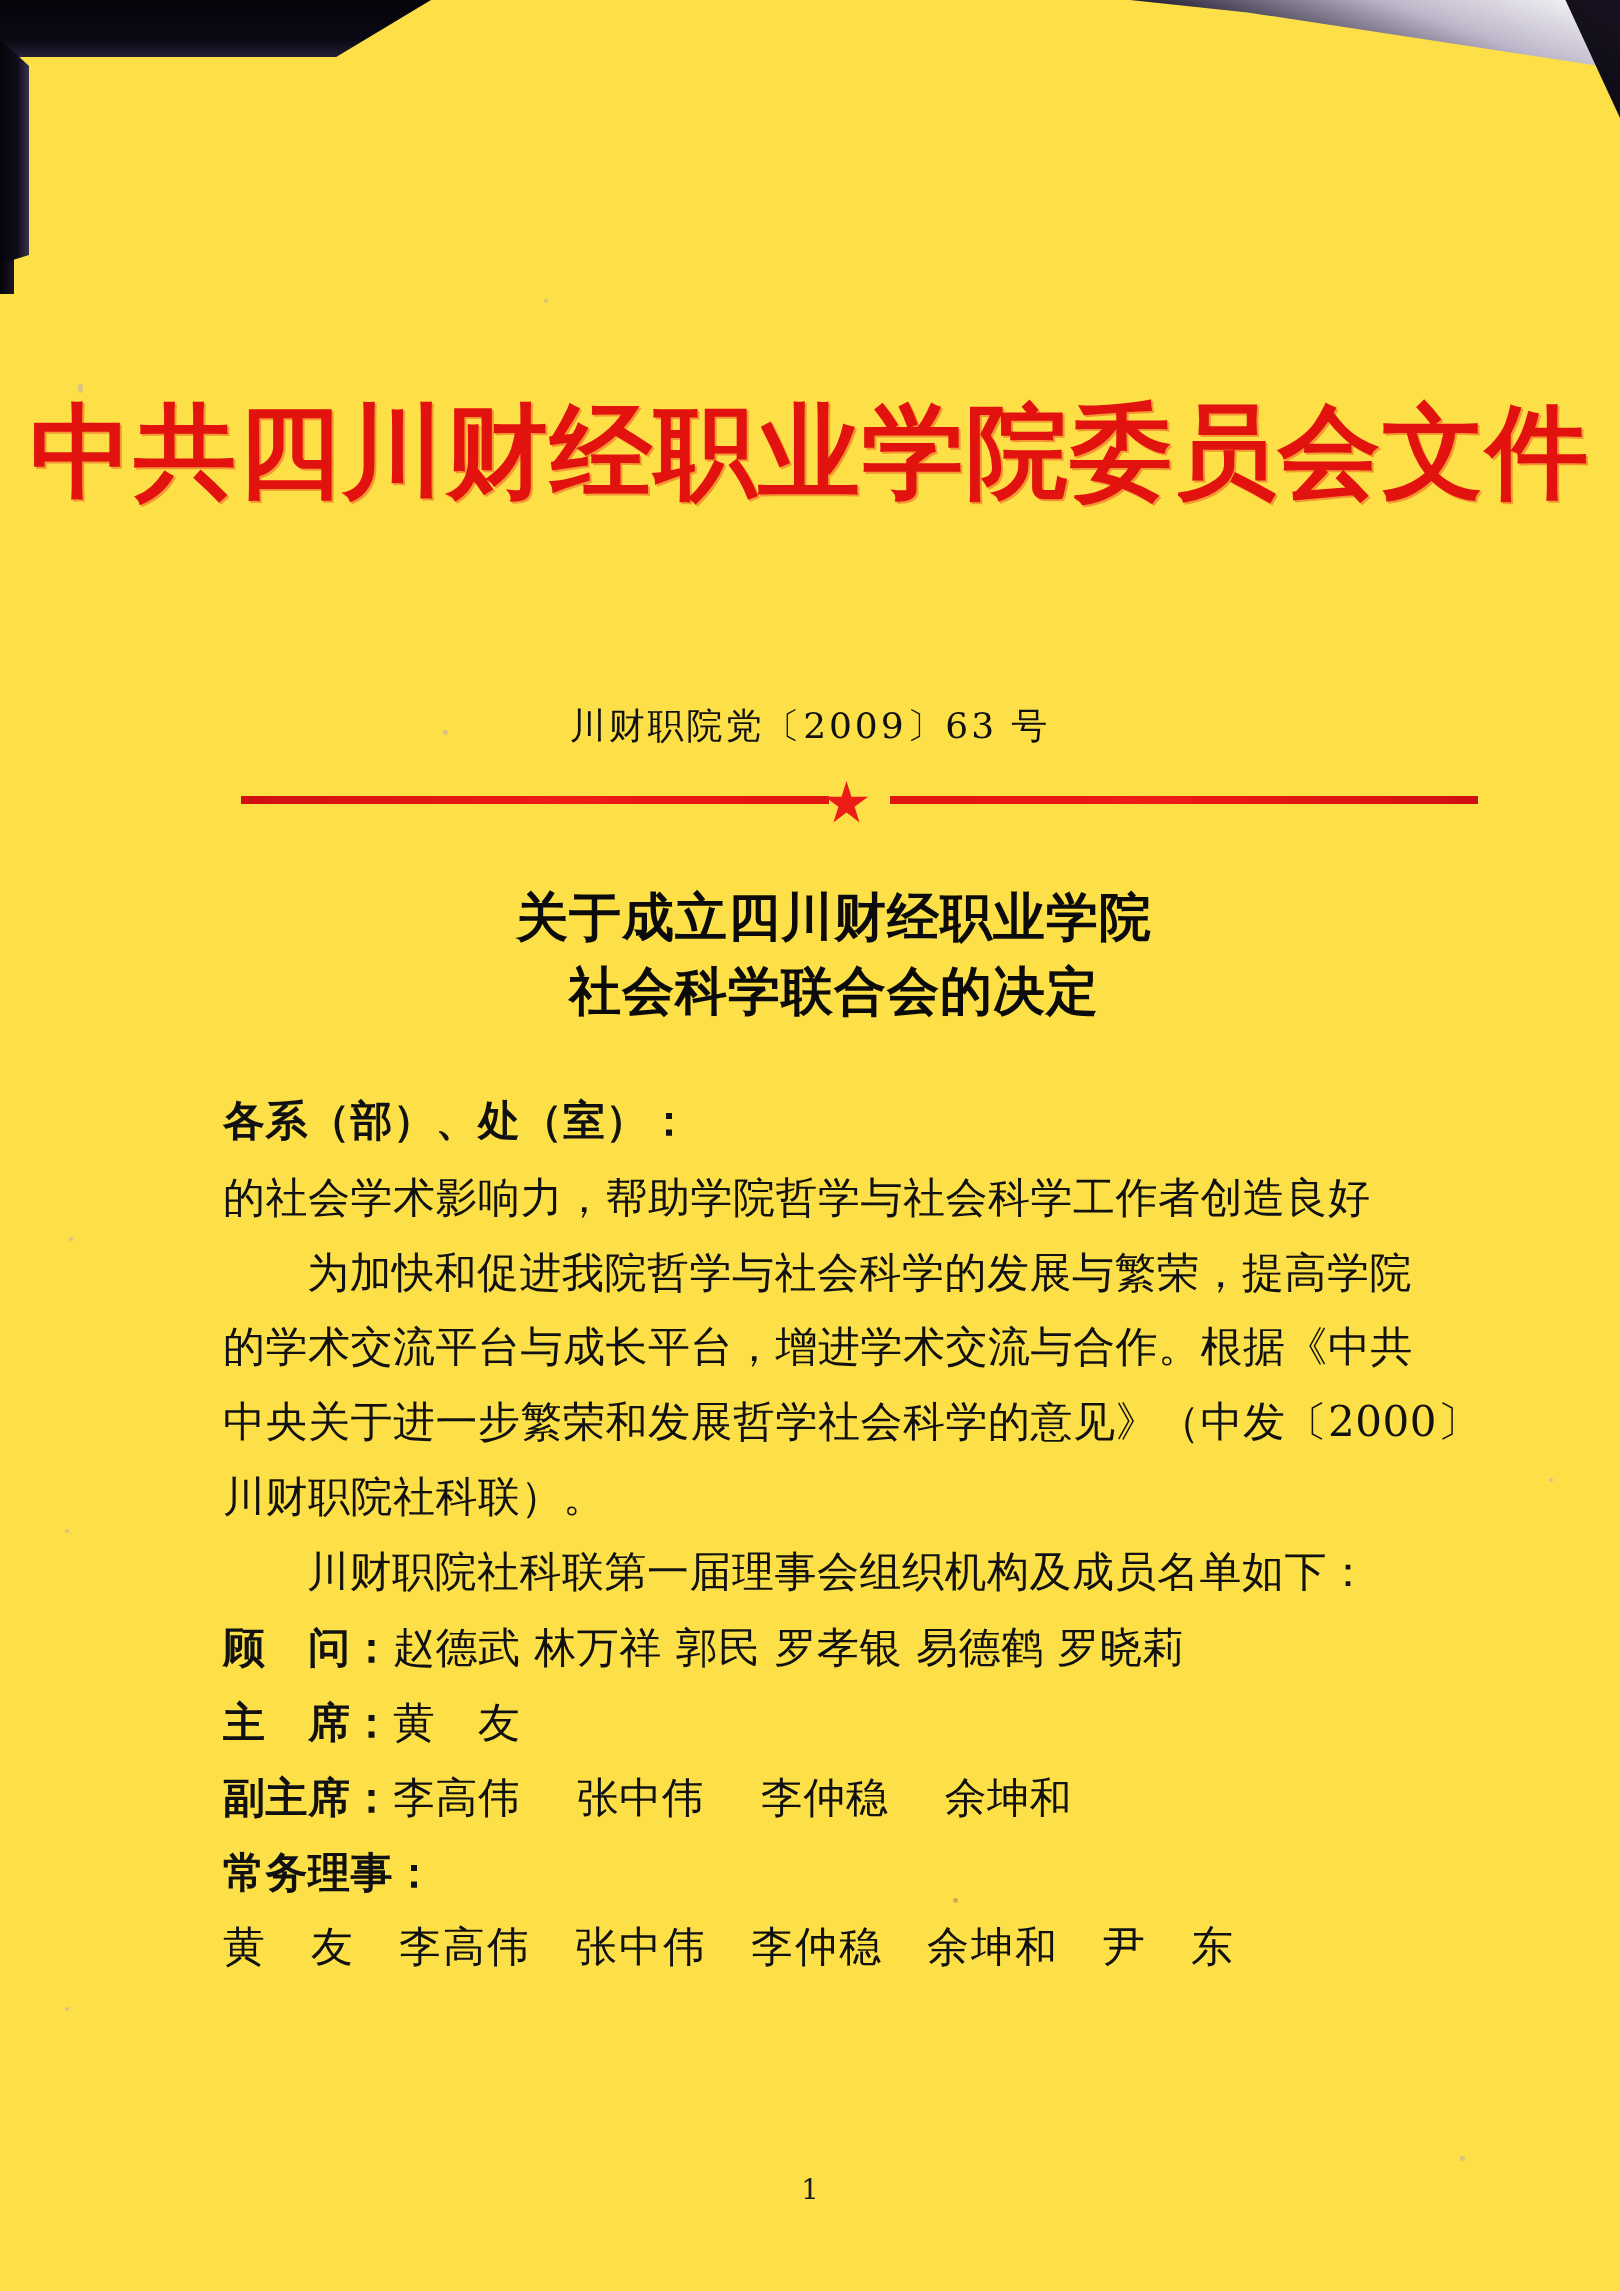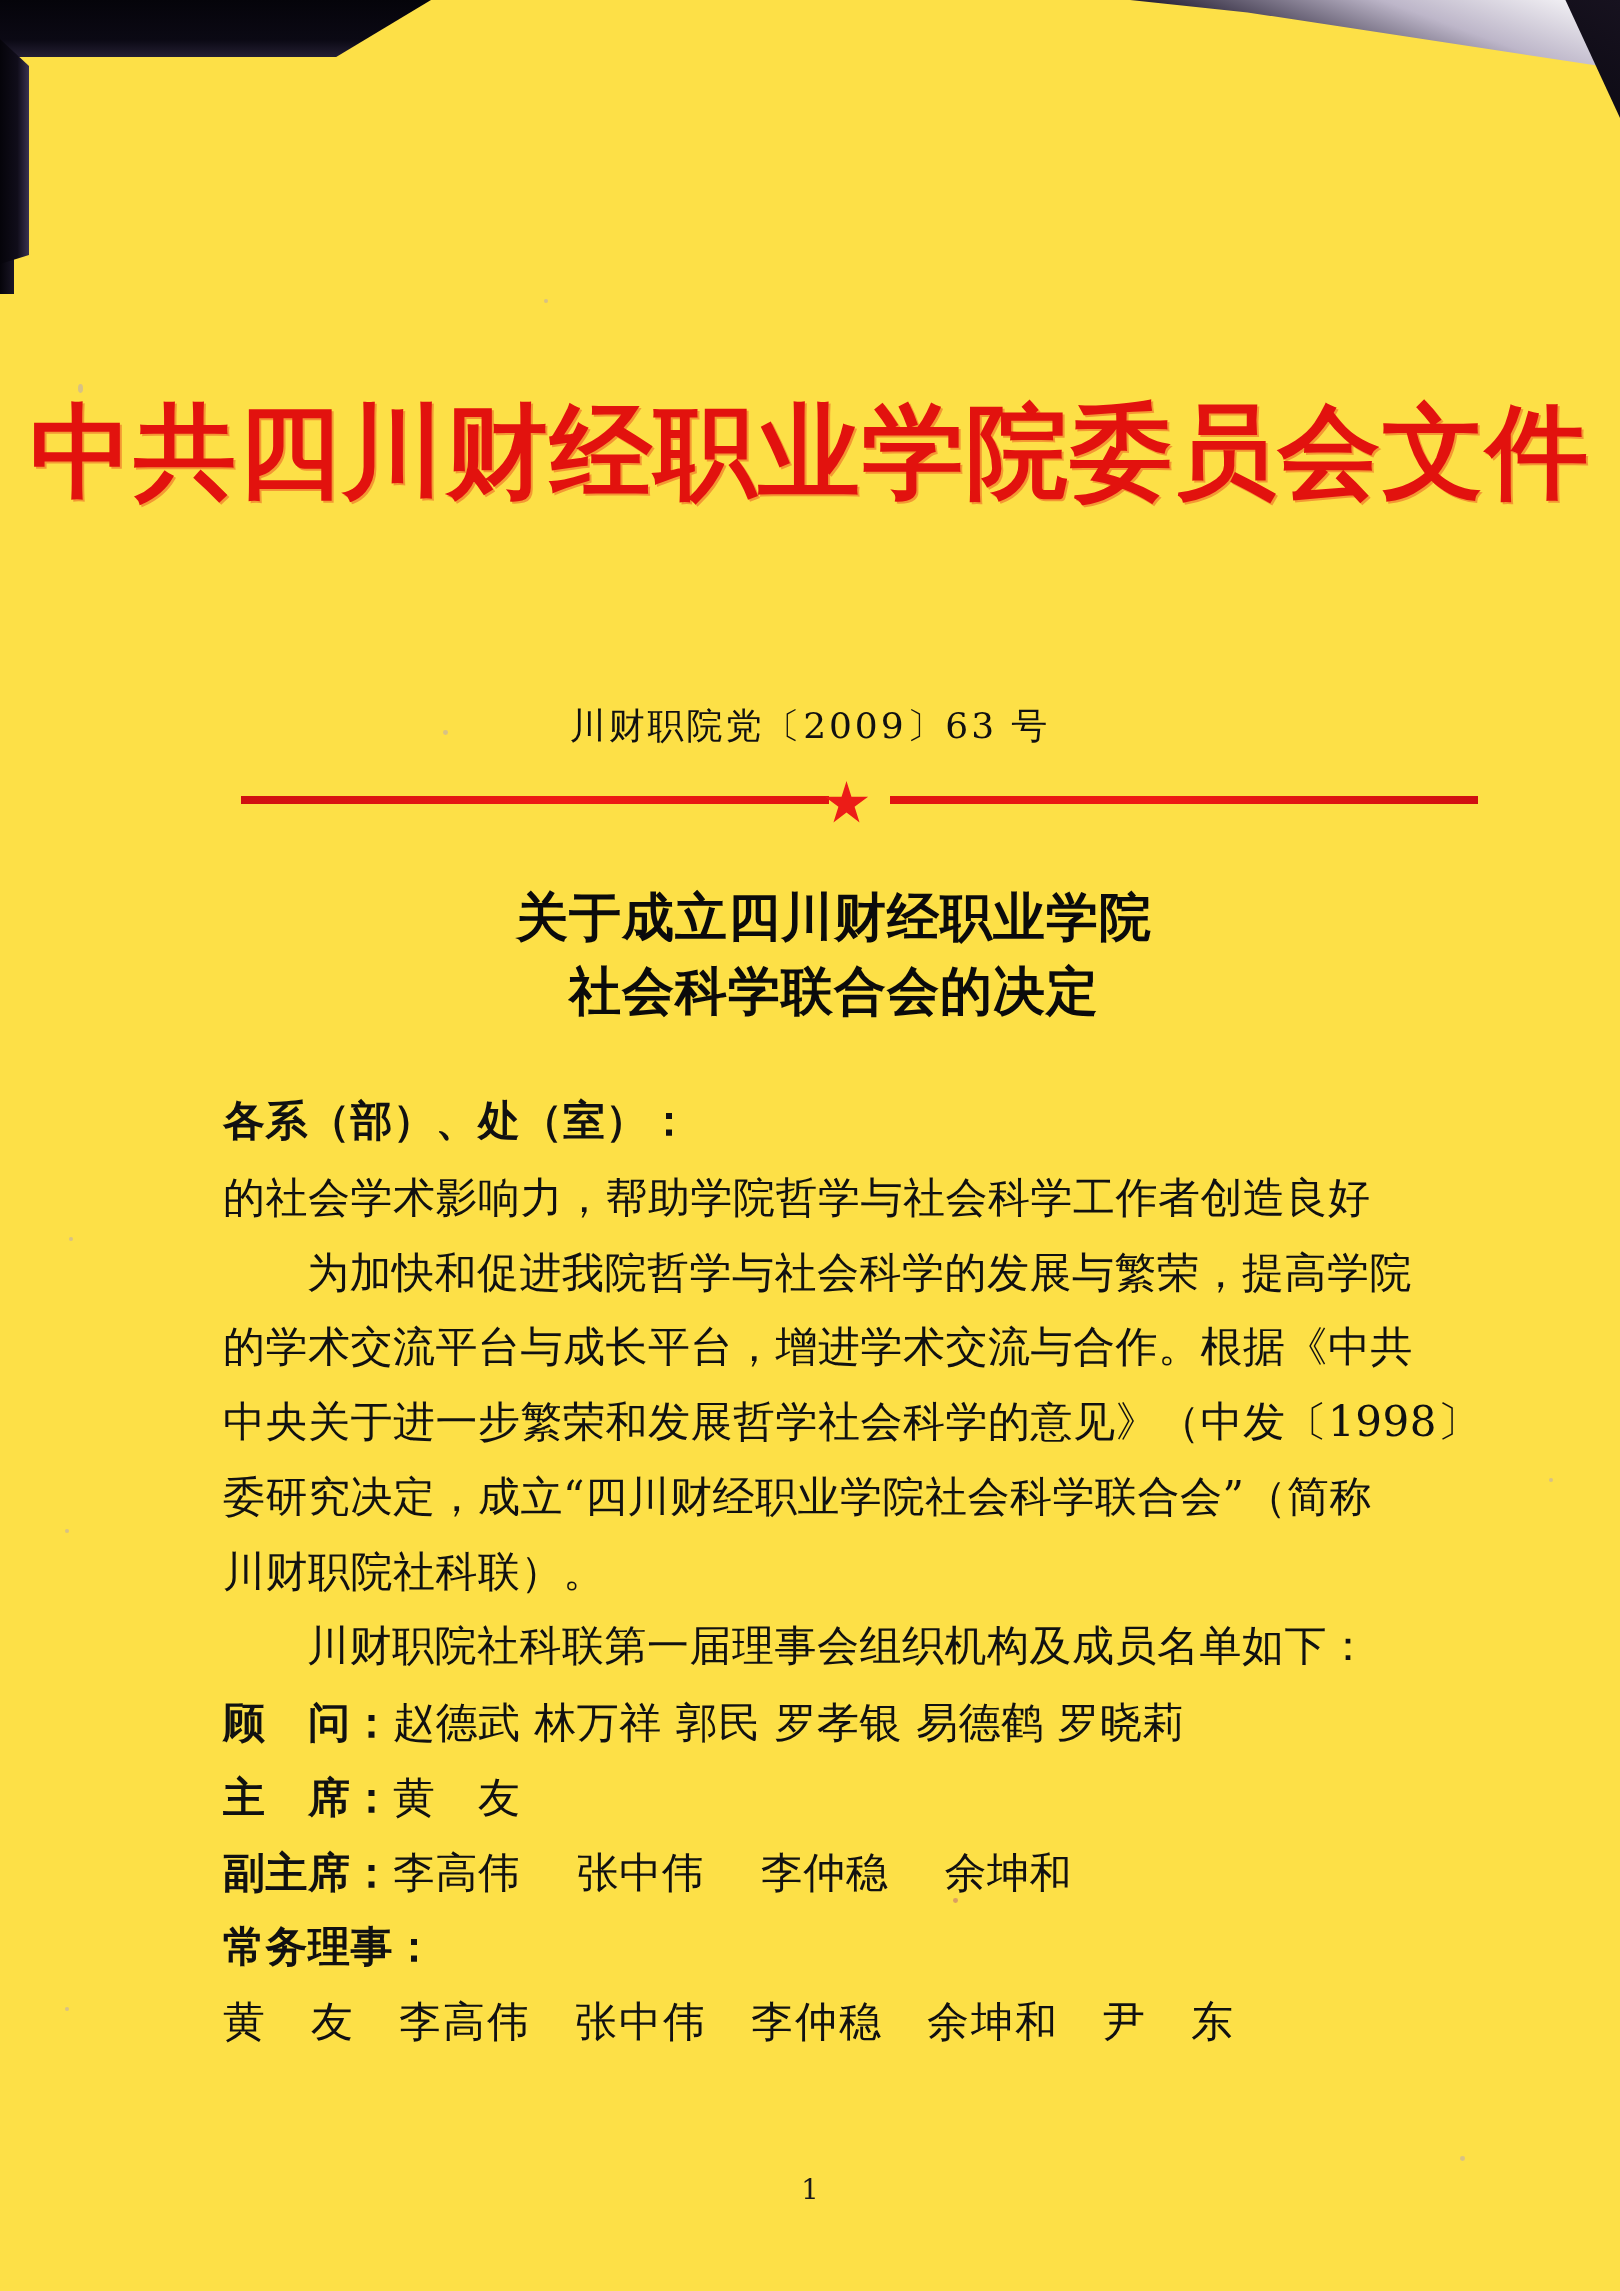--- a/index.html
+++ b/index.html
@@ -223,22 +223,21 @@
     <div>社会科学联合会的决定</div>
   </div>
 
   <div class="body-block">
 
     <div class="salutation">各系（部）、处（室）：</div>
 
     <div class="para-line">的社会学术影响力，帮助学院哲学与社会科学工作者创造良好</div>
     <div class="para-line indent">为加快和促进我院哲学与社会科学的发展与繁荣，提高学院</div>
     <div class="para-line">的学术交流平台与成长平台，增进学术交流与合作。根据《中共</div>
-    <div class="para-line">中央关于进一步繁荣和发展哲学社会科学的意见》（中发〔1998〕</div>
-    <div class="para-line">委研究决定，成立“四川财经职业学院社会科学联合会”（简称</div>
+    <div class="para-line">中央关于进一步繁荣和发展哲学社会科学的意见》（中发〔2000〕</div>
     <div class="para-line">川财职院社科联）。</div>
 
     <div class="para-line indent">川财职院社科联第一届理事会组织机构及成员名单如下：</div>
 
     <div class="roster">
 
       <div class="roster-line">
         <span class="role">顾　问：</span><span class="names">赵德武 林万祥 郭民 罗孝银 易德鹤 罗晓莉</span>
       </div>
 

